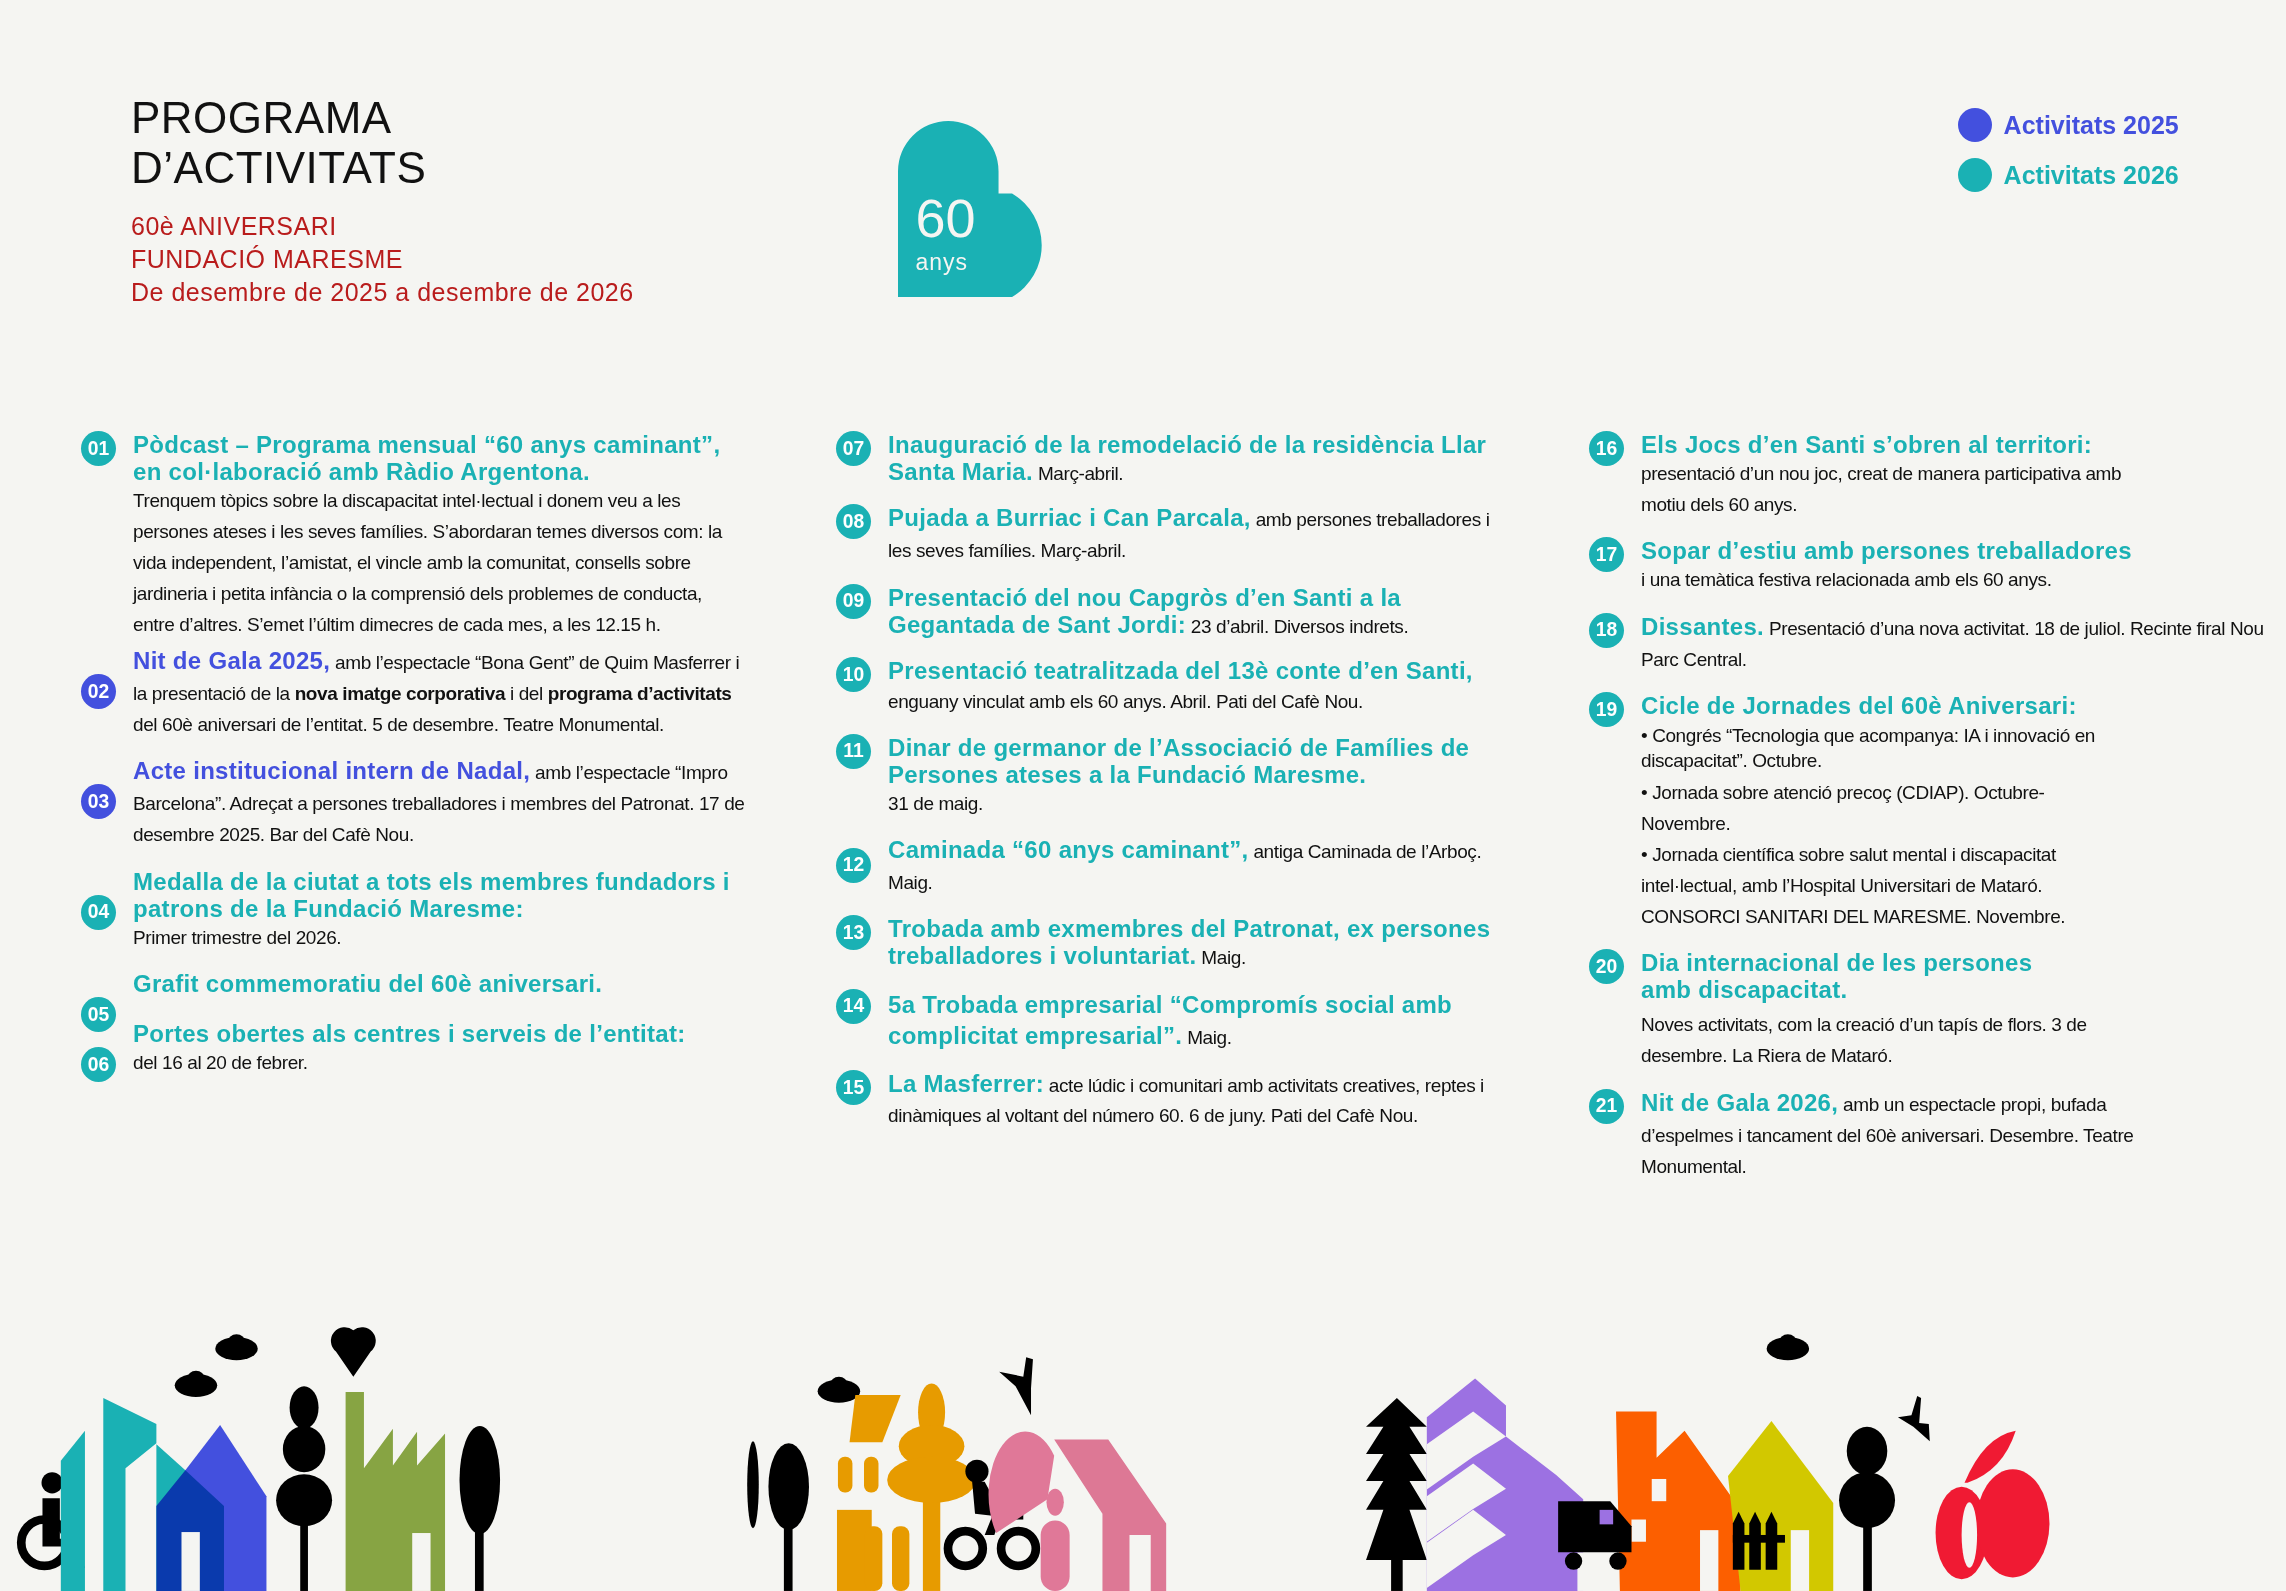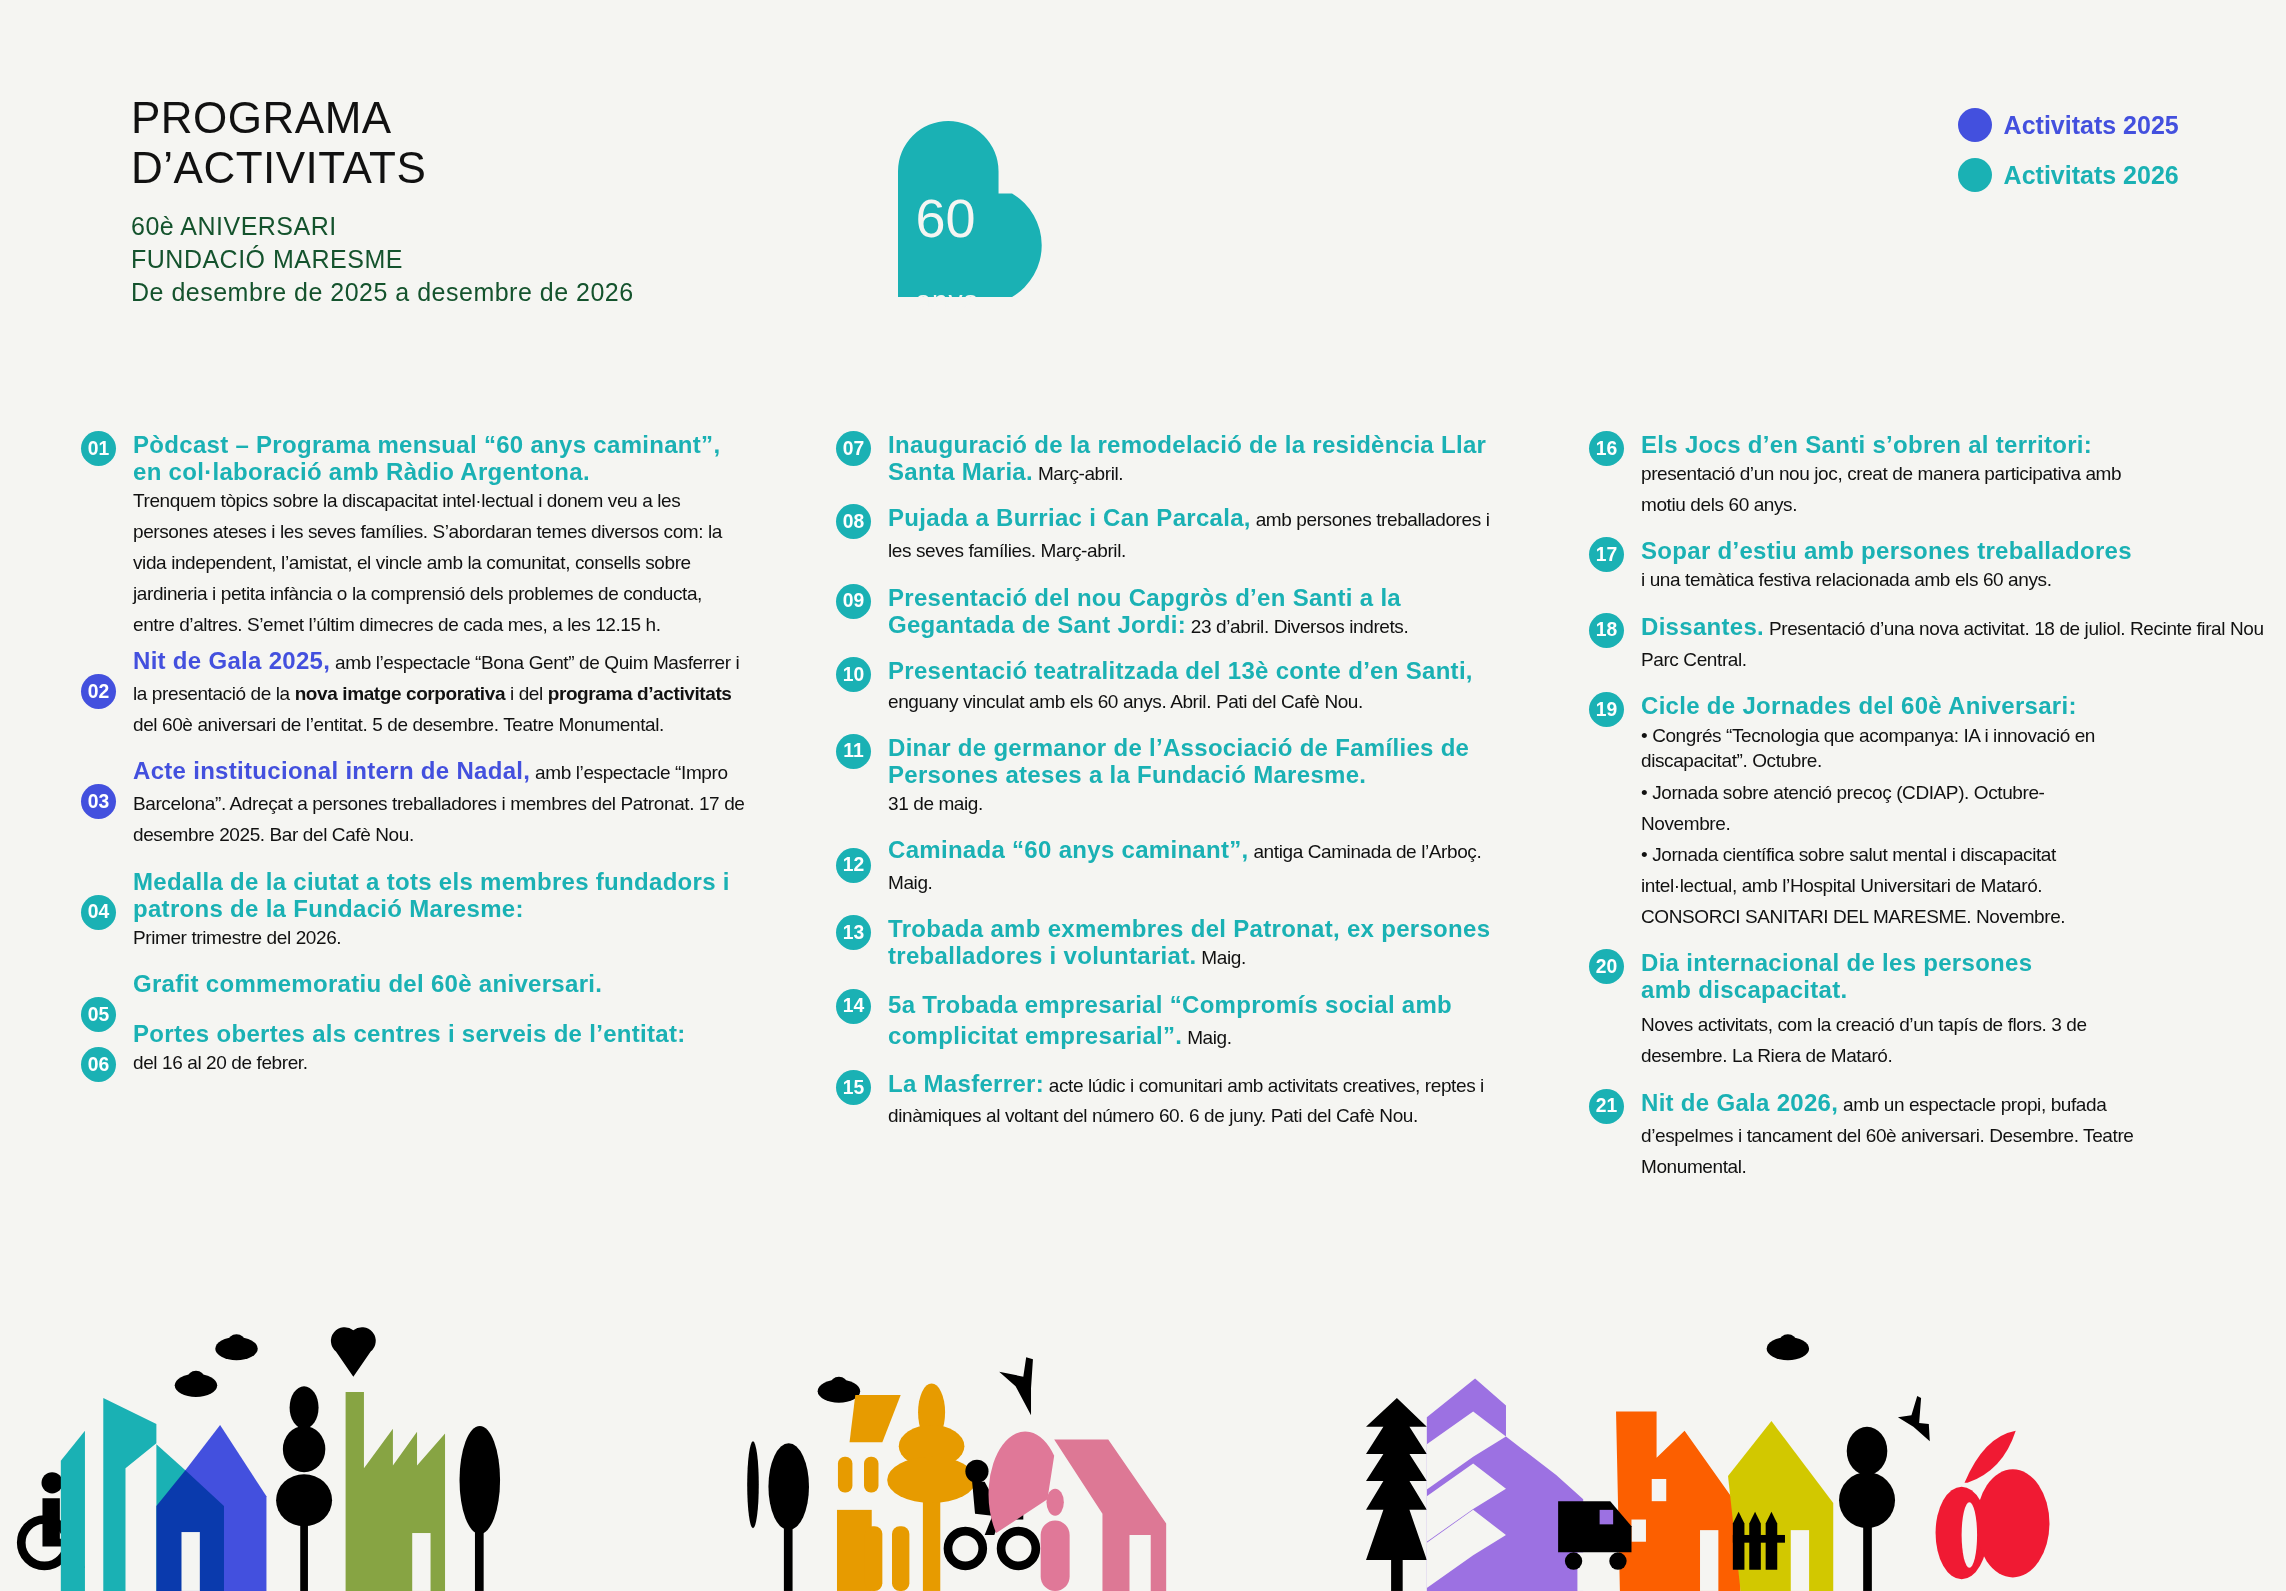--- a/index.html
+++ b/index.html
@@ -1,25 +1,25 @@
 <!DOCTYPE html>
 <html><head>
 <meta charset="utf-8">
 <style>
   html, body { margin:0; padding:0; }
   body { width:2286px; height:1591px; background:#f5f5f2; position:relative; overflow:hidden;
          font-family:"Liberation Sans", sans-serif; color:#111; }
   .title { position:absolute; left:131px; top:93px; font-size:44px; line-height:50px; font-weight:400; letter-spacing:0.5px; color:#111; }
-  .subtitle { position:absolute; left:131px; top:210px; font-size:25px; line-height:33px; color:#14532d; letter-spacing:0.5px; }
+  .subtitle { position:absolute; left:131px; top:210px; font-size:25px; line-height:33px; color:#b91c1c; letter-spacing:0.5px; }
   .subtitle div { white-space:nowrap; }
   .logo { position:absolute; left:898px; top:121px; width:174px; height:176px; }
   .logo svg { width:100%; height:100%; }
   .logo-text { position:absolute; left:17.4px; color:#f5f5f2; }
   .logo-num { top:70px; font-size:54px; line-height:54px; }
-  .logo-anys { top:126px; font-size:28px; line-height:31px; letter-spacing:1px;margin-top:38px; }
+  .logo-anys { top:126px; font-size:23px; line-height:31px; letter-spacing:1px; }
   .legend { position:absolute; left:1958px; top:100px; }
   .legend-item { display:flex; align-items:center; height:50px; }
   .legend-dot { width:34px; height:34px; border-radius:50%; margin-right:11.6px; }
   .legend-label { font-size:25px; font-weight:700; }
   .col { position:absolute; top:431px; }
   .col1 { left:81px; width:666px; }
   .col2 { left:836px; width:666px; }
   .col3 { left:1589px; width:676px; }
   .item { position:relative; padding-left:52px; margin-bottom:17.4px; }
   .badge { position:absolute; left:0; width:35px; height:35px; border-radius:50%; color:#fff;

